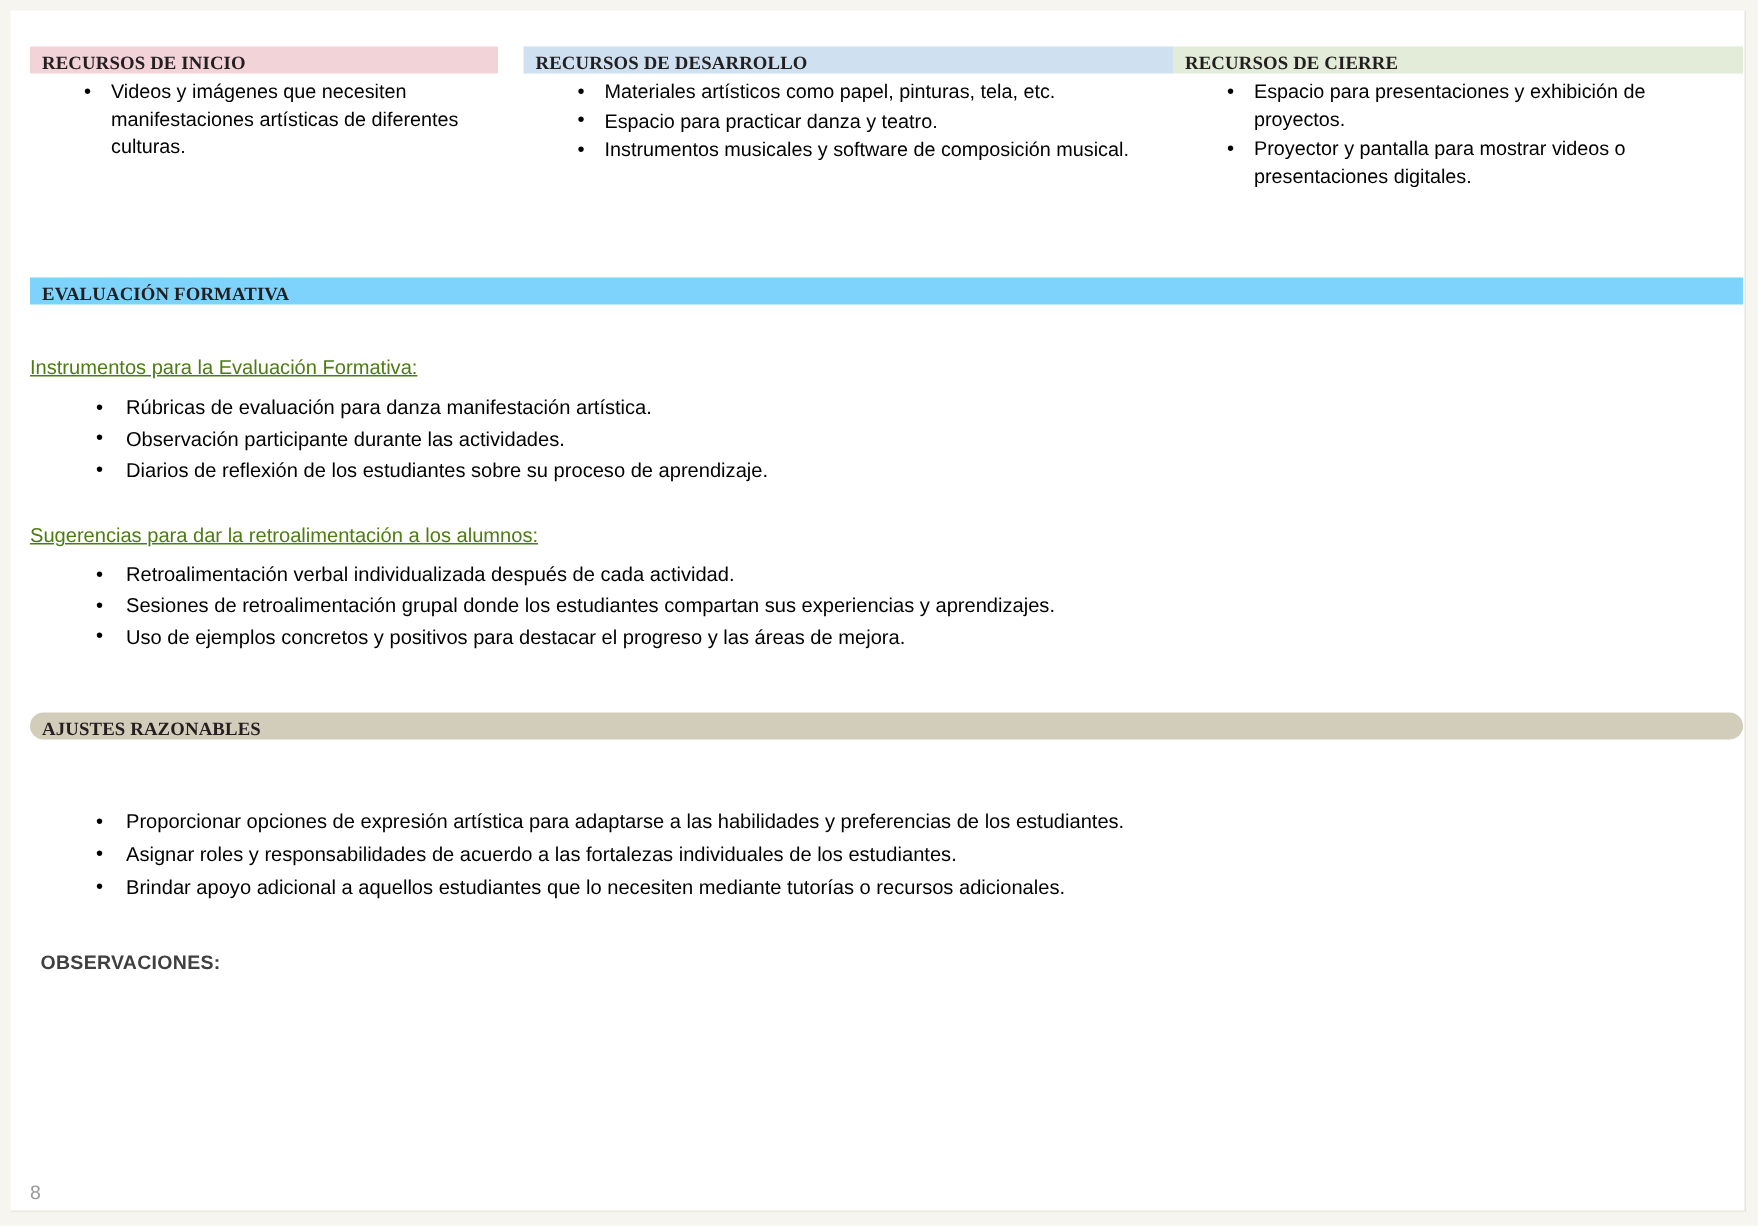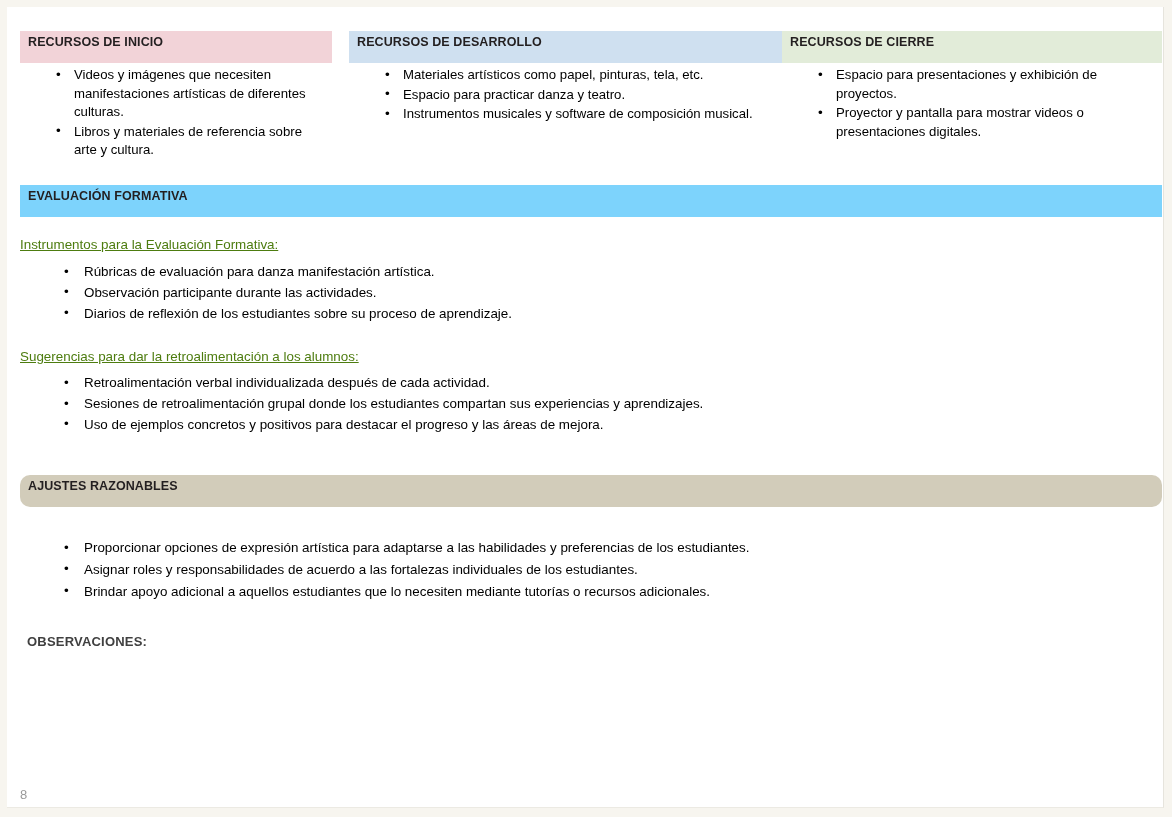--- a/index.html
+++ b/index.html
@@ -32,29 +32,30 @@
     background: #ffffff;
     border-right: 1px solid #e6e4dd;
     border-bottom: 1px solid #eceae3;
     box-sizing: border-box;
     overflow: hidden;
   }
 
   
   .band {
     box-sizing: border-box;
-    height: 32px;
+    height: 18px;
     line-height: 22px;
     font-size: 12.5px;
     font-weight: bold;
     color: #231f20;
     padding-left: 8px;
     letter-spacing: 0.1px;
     white-space: nowrap;
     overflow: hidden;
+    font-family: Liberation Serif, serif;
   }
 
   
   .resources-row {
     position: absolute;
     left: 13px;
     top: 24px;
     width: 1142px;
     display: flex;
   }
@@ -169,21 +170,20 @@
 
 <div id="page-frame">
   <div id="page-sheet">
 
     <div class="resources-row">
 
       <div class="res-col inicio">
         <div class="band" style="background: rgb(242, 211, 216);">RECURSOS DE INICIO</div>
         <ul class="bullets">
           <li>Videos y imágenes que necesiten manifestaciones artísticas de diferentes culturas.</li>
-          <li>Libros y materiales de referencia sobre arte y cultura.</li>
         </ul>
       </div>
 
       <div class="res-col desarrollo">
         <div class="band" style="background: rgb(207, 224, 240);">RECURSOS DE DESARROLLO</div>
         <ul class="bullets">
           <li>Materiales artísticos como papel, pinturas, tela, etc.</li>
           <li>Espacio para practicar danza y teatro.</li>
           <li>Instrumentos musicales y software de composición musical.</li>
         </ul>

